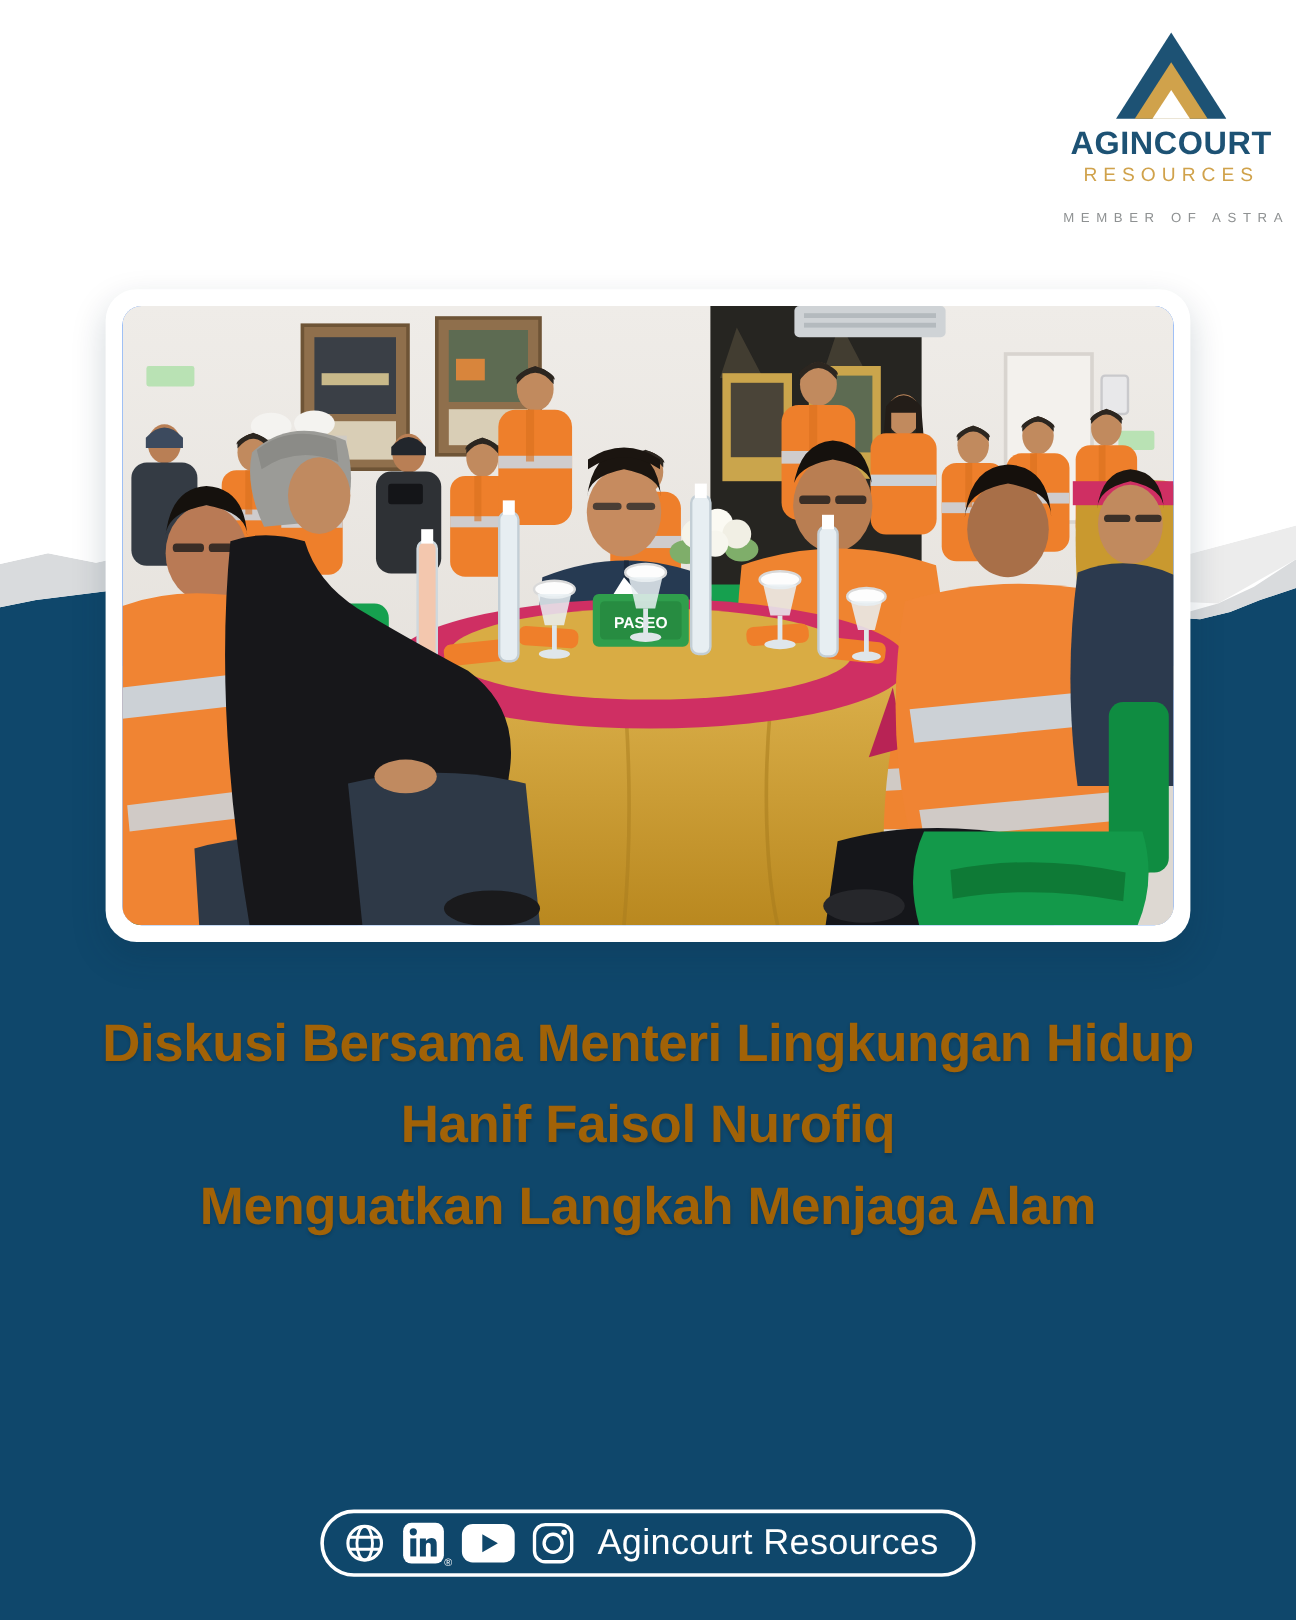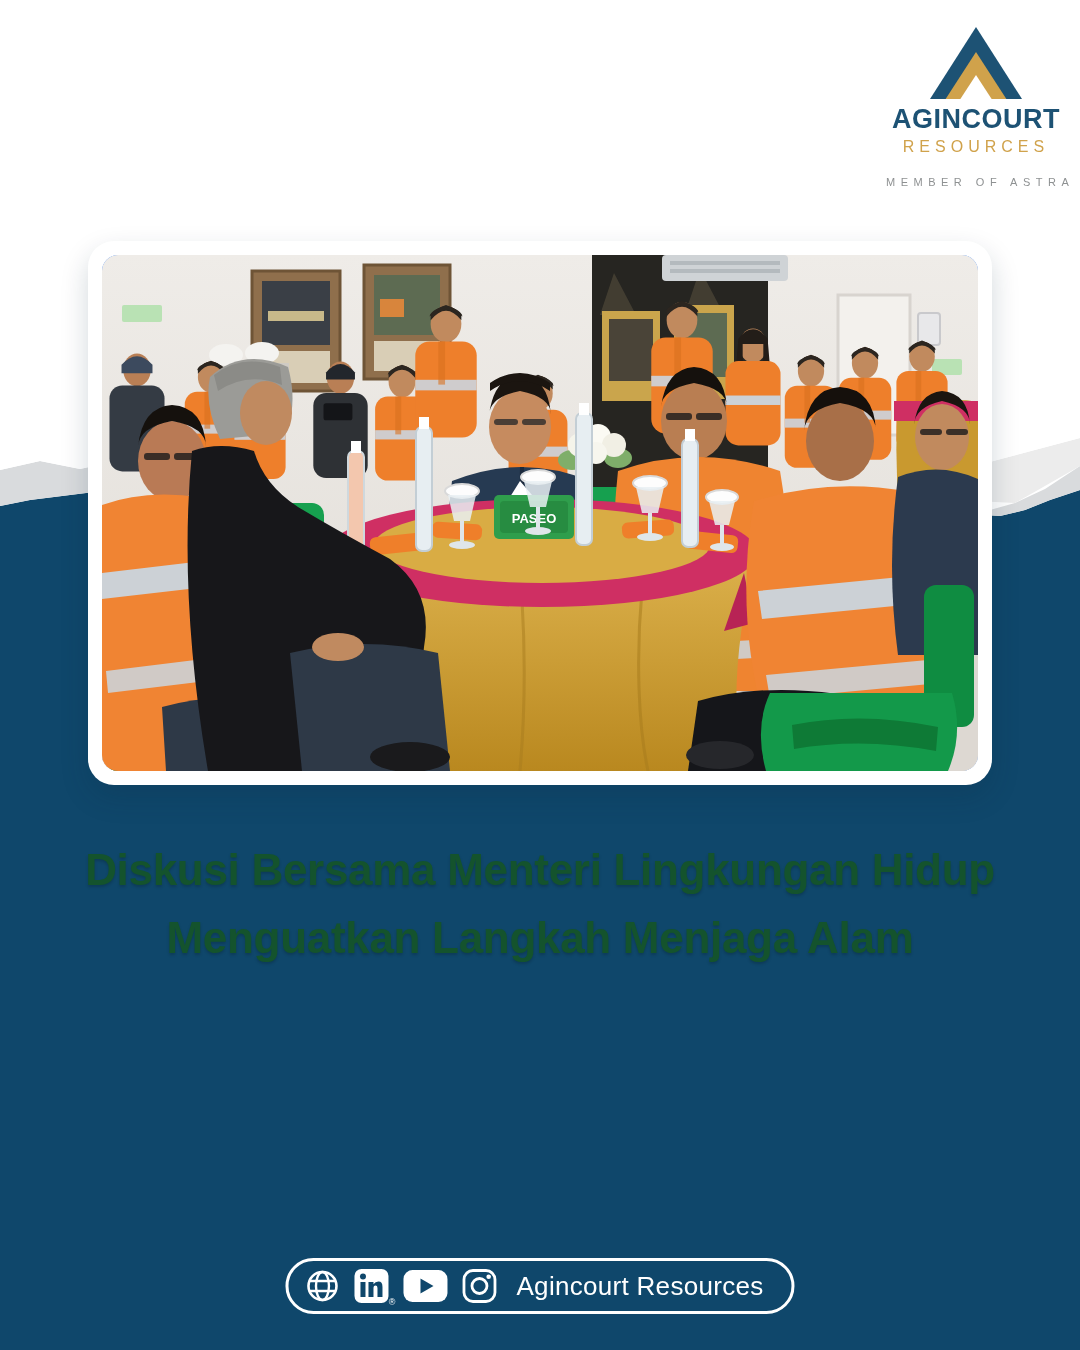--- a/index.html
+++ b/index.html
@@ -18,36 +18,36 @@
   
   .photo-card{
     position:absolute;left:88px;top:241px;width:904px;height:544px;
     background:#ffffff;border-radius:26px;box-shadow:0 12px 28px rgba(10,40,60,.18);
     padding:14px;box-sizing:border-box;
   }
   .photo-frame{width:876px;height:516px;border-radius:16px;overflow:hidden;position:relative;background:#3b82f6;}
   .photo-frame svg{display:block;width:876px;height:516px;}
   
   .headline{
-    position:absolute;left:0;top:836px;width:1080px;text-align:center;color:#14532d;
+    position:absolute;left:0;top:836px;width:1080px;text-align:center;color:#a16207;
   }
   .headline .line{
     font-size:44px;font-weight:bold;line-height:68px;letter-spacing:-.3px;
     text-shadow:0 2px 3px rgba(0,0,0,.18);
   }
   
   .footer-pill{
     position:absolute;left:50%;transform:translateX(-50%);top:1258px;height:56px;
     border:3px solid #ffffff;border-radius:32px;display:flex;align-items:center;
     gap:13px;padding:0 28px 0 16px;box-sizing:border-box;color:#ffffff;
   }
   .footer-pill .icon{width:36px;height:36px;display:flex;align-items:center;justify-content:center;position:relative;}
   .footer-pill .icon svg{display:block;}
   .reg-mark{position:absolute;right:-6px;bottom:-3px;font-size:9px;color:#ffffff;}
-  .footer-label{font-size:26px;font-weight:400;letter-spacing:.3px;white-space:nowrap;padding-left:6px;}
+  .footer-label{font-size:30px;font-weight:400;letter-spacing:.3px;white-space:nowrap;padding-left:6px;}
 </style>
 </head>
 <body>
 
 <div class="canvas">
 
   <svg class="bg-svg" viewBox="0 0 1080 1350" preserveAspectRatio="none">
     <rect x="0" y="0" width="1080" height="1350" fill="#ffffff"></rect>
 
     <path fill="#0F476B" d="M0,506 L30,500 L70,495 L110,490 L170,487 L240,492 L320,486 L400,493 L480,487 L560,493 L640,487 L720,492 L800,488 L860,493 L905,500 L940,508 L970,514 L1000,516 L1025,510 L1050,500 L1080,490 L1080,1350 L0,1350 Z"></path>
@@ -306,20 +306,21 @@
           <rect x="822" y="330" width="50" height="142" rx="12" fill="#0f8c41"></rect>
           <path d="M668,438 L850,438 Q862,478 846,516 L664,516 Q652,472 668,438 Z" fill="#13994a"></path>
           <path d="M690,470 Q760,456 836,472 L834,496 Q760,482 692,494 Z" fill="#0e7a36"></path>
         </g>
       </svg>
     </div>
   </div>
 
   <div class="headline">
     <div class="line">Diskusi Bersama Menteri Lingkungan Hidup</div>
+    <div class="line">Hanif Faisol Nurofiq</div>
     <div class="line">Menguatkan Langkah Menjaga Alam</div>
   </div>
 
   <div class="footer-pill">
     <span class="icon">
       <svg width="34" height="34" viewBox="0 0 34 34">
         <circle cx="17" cy="17" r="14" fill="none" stroke="#ffffff" stroke-width="2.6"></circle>
         <ellipse cx="17" cy="17" rx="6.5" ry="14" fill="none" stroke="#ffffff" stroke-width="2.4"></ellipse>
         <line x1="3.5" y1="12" x2="30.5" y2="12" stroke="#ffffff" stroke-width="2.4"></line>
         <line x1="3.5" y1="22" x2="30.5" y2="22" stroke="#ffffff" stroke-width="2.4"></line>

